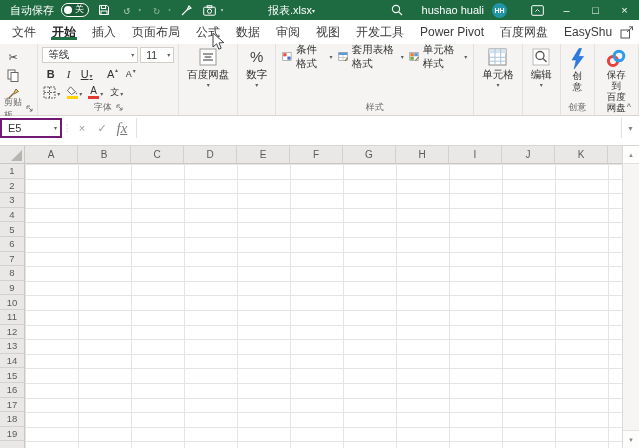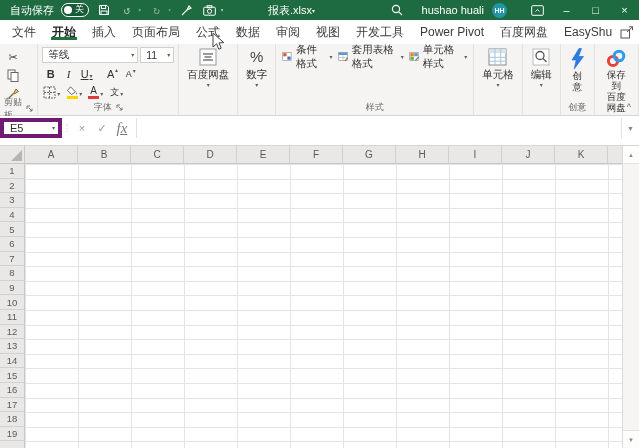--- a/index.html
+++ b/index.html
@@ -49,21 +49,21 @@
   .colorbar{display:flex;flex-direction:column;align-items:center;line-height:9px;}
   .bar{width:11px;height:3px;margin-top:1px;}
   .style-rows{display:flex;justify-content:flex-start;gap:1px;padding-top:1px;}
   .style-row{display:flex;align-items:center;gap:4px;height:17px;font-size:10.5px;color:#333;padding:0 2px;}
   .two-line{font-size:9.5px;line-height:11px;text-align:center;color:#333;}
   .collapse-chevron{position:absolute;right:8px;bottom:3px;font-size:9px;color:#666;}
 
   
   .formulabar{position:absolute;left:0;top:116px;width:639px;height:30px;background:#fff;border-bottom:1px solid #d8d6d3;box-sizing:border-box;}
   .fb-inner{position:absolute;left:0;top:2px;height:20px;display:flex;align-items:center;width:639px;}
-  .namebox{width:62px;height:20px;background:#fff;border:4px solid #701a75;box-sizing:border-box;display:flex;align-items:center;font-size:11px;color:#333;padding-left:6px;justify-content:space-between;}
+  .namebox{width:62px;height:20px;background:#fff;border:2px solid #701a75;box-sizing:border-box;display:flex;align-items:center;font-size:11px;color:#333;padding-left:6px;justify-content:space-between;}
   .namebox .caret{padding-right:3px;}
   .fb-drag{width:10px;text-align:center;color:#c9c7c4;font-size:9px;}
   .fb-btn{width:20px;height:20px;display:flex;align-items:center;justify-content:center;color:#9a9a98;font-size:11px;}
   .fb-fx{font-family:"Liberation Serif",serif;font-style:italic;color:#7c7c7a;font-size:15px;text-decoration:underline;}
   .fb-input{flex:1;height:20px;background:#fff;border-left:1px solid #e4e2df;margin-left:4px;}
   .fb-expand{width:17px;height:20px;display:flex;align-items:center;justify-content:center;border-left:1px solid #e4e2df;color:#8a8a88;font-size:7px;}
 
   
   .sheet{position:absolute;left:0;top:146px;width:622px;height:302px;}
   .col-headers{display:flex;height:18px;background:#e9e8e7;border-bottom:1px solid #c9c8c6;box-sizing:border-box;}

